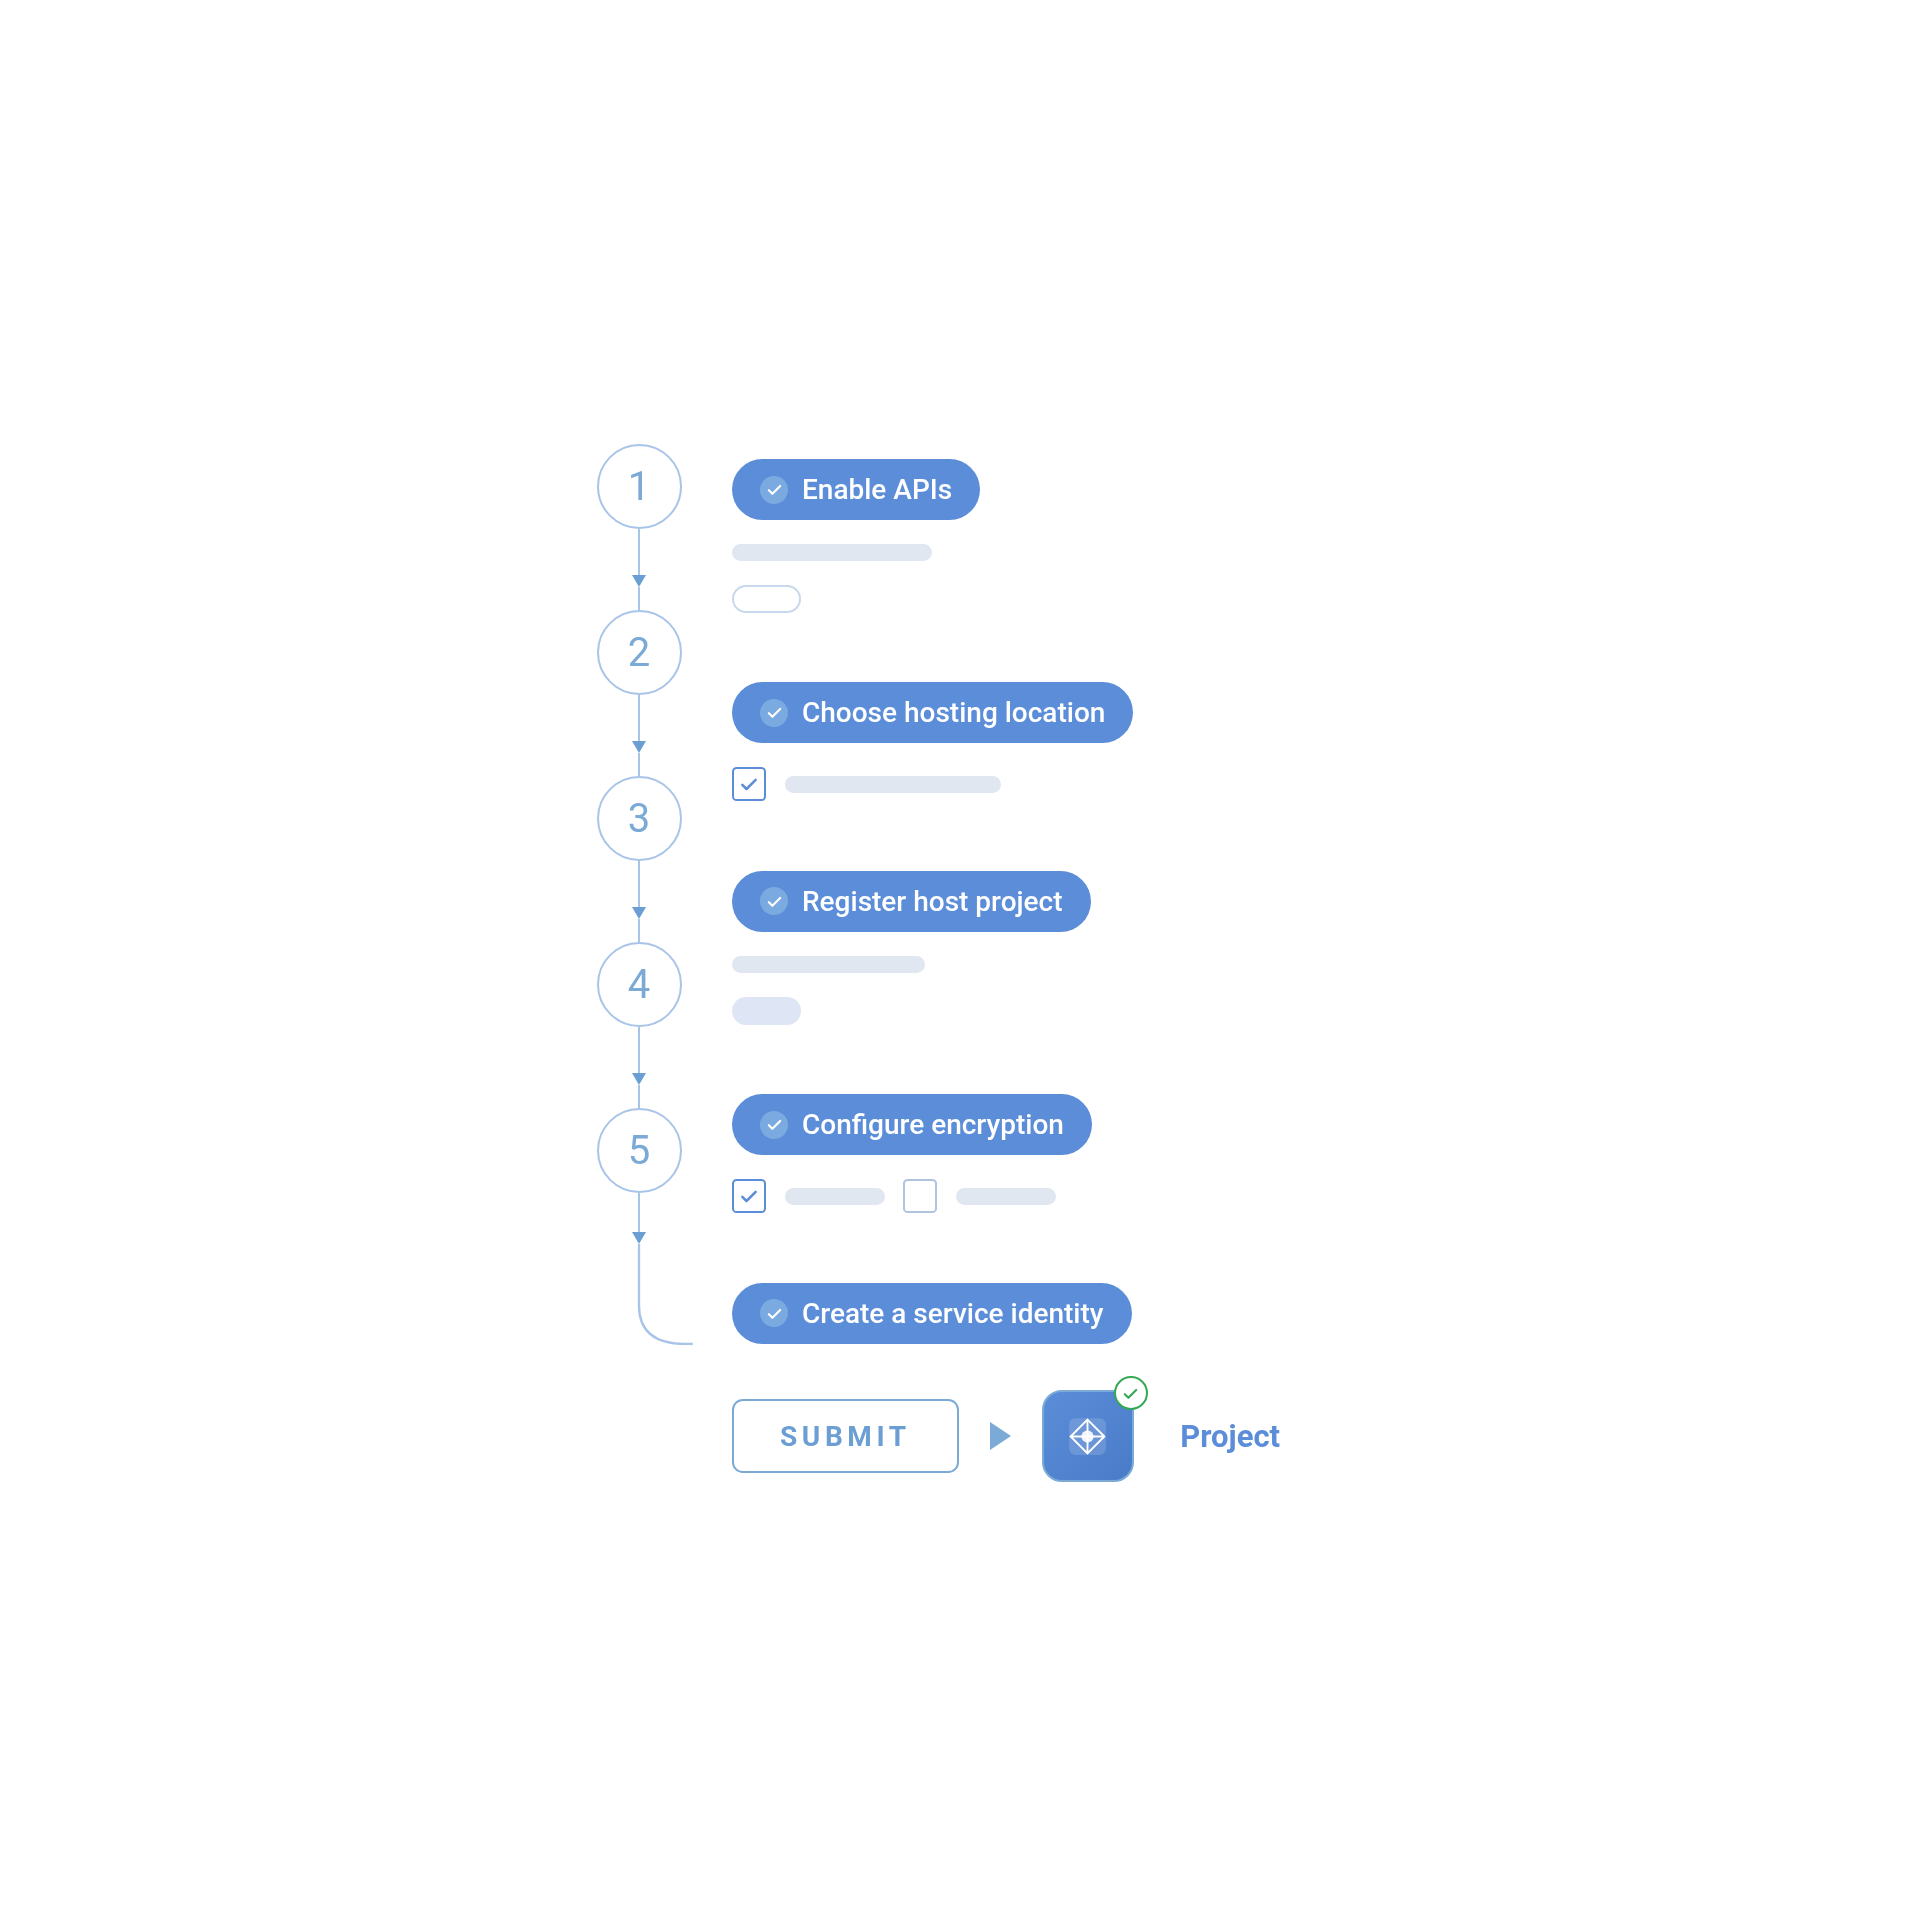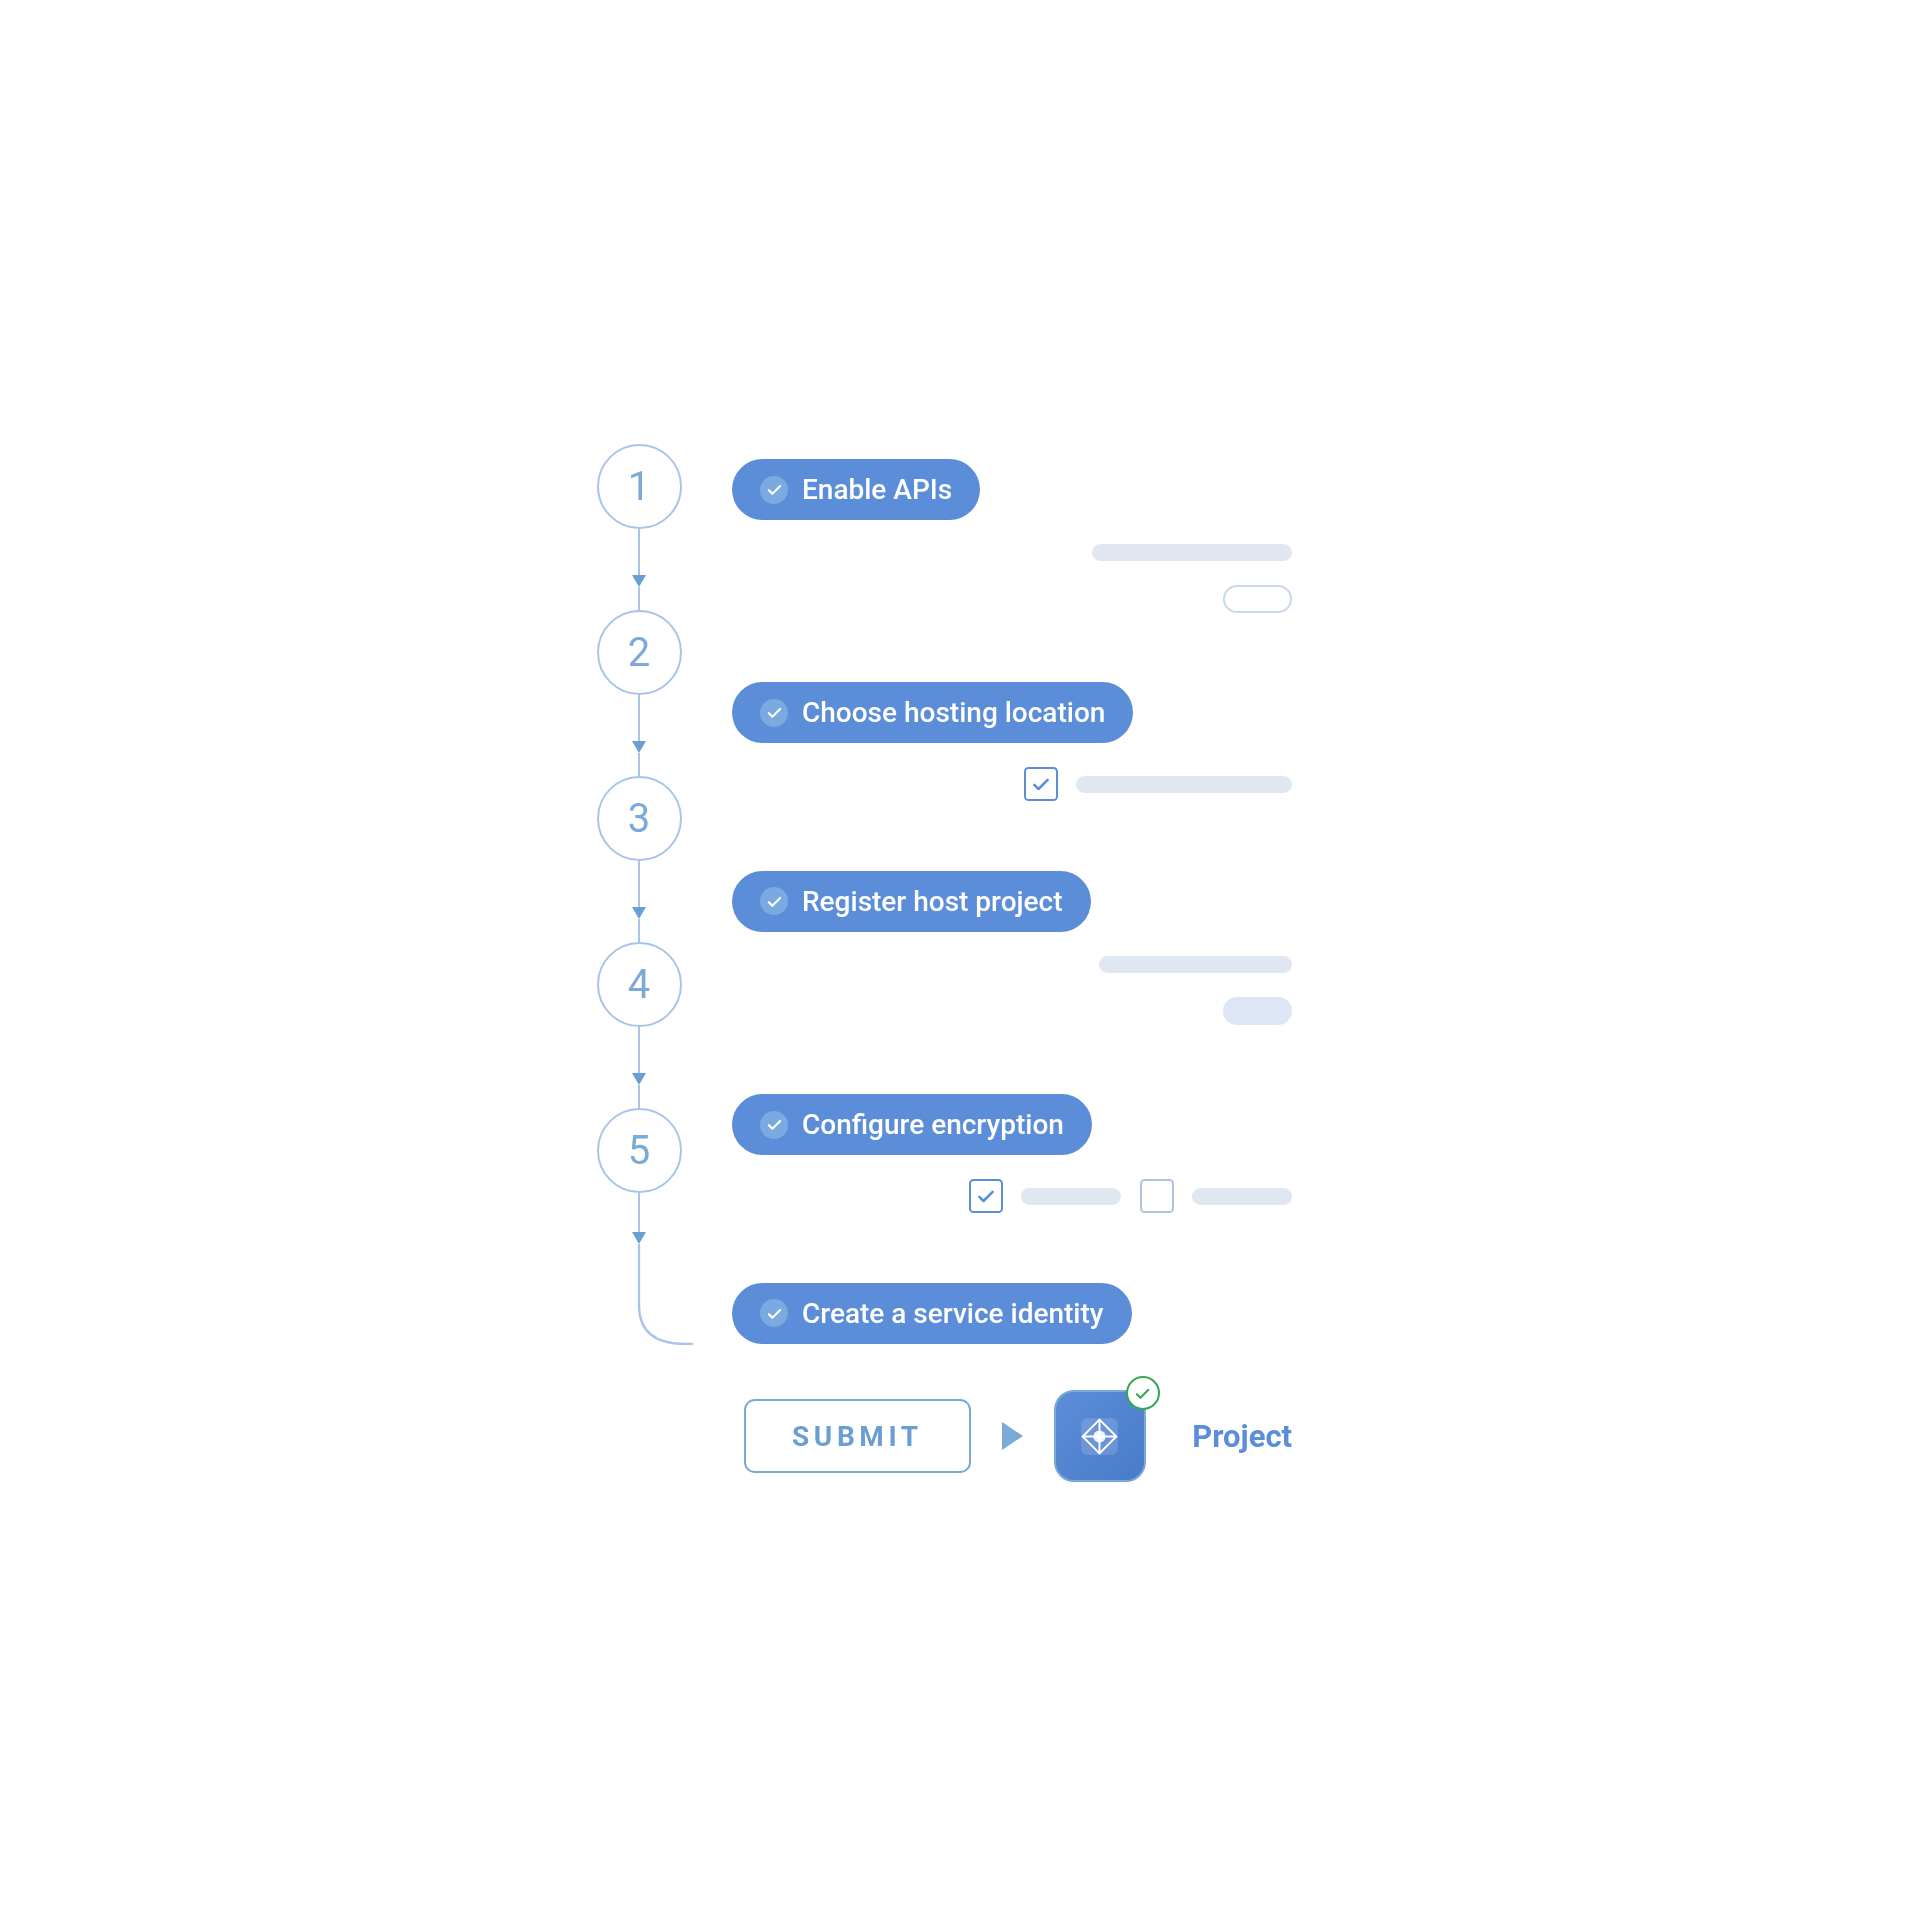--- a/index.html
+++ b/index.html
@@ -142,21 +142,20 @@
       border-radius: 10.8px;
       padding: 18.5px 46px;
       font-size: 28px;
       font-weight: 700;
       letter-spacing: 4.6px;
       color: #6b9fd4;
       background: #ffffff;
       display: flex;
       align-items: center;
       justify-content: center;
-      margin-left: 12px;
     }
 
     .arrow-right {
       width: 0;
       height: 0;
       border-top: 14px solid transparent;
       border-bottom: 14px solid transparent;
       border-left: 21.6px solid #7baad6;
     }
 
@@ -224,21 +223,20 @@
       width: 2.3px;
       background: #a8c4e8;
     }
 
     .content-block {
       display: flex;
       flex-direction: column;
       gap: 24px;
       padding-top: 7.7px;
       padding-bottom: 0px;
-      align-items: flex-end;
     }
 
     
     .bottom-connector {
       position: relative;
       width: 108px;
       height: 123px;
     }
 
     .bottom-connector svg {

